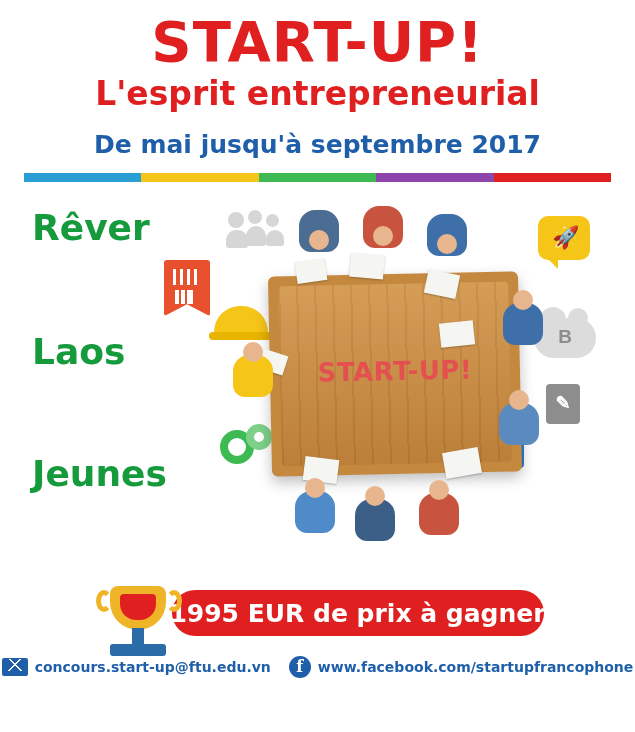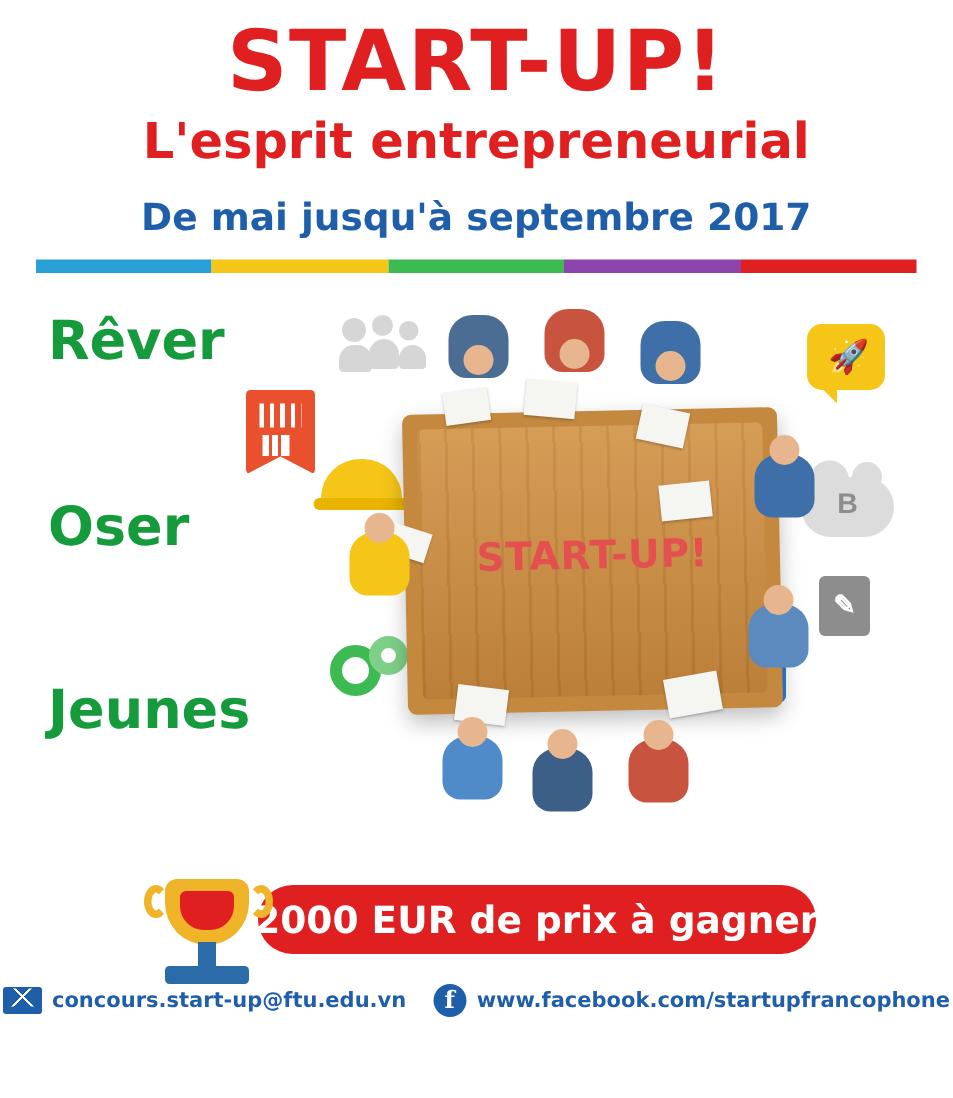--- a/index.html
+++ b/index.html
@@ -436,21 +436,21 @@
       <span style="background:#3dbb52"></span>
       <span style="background:#8e44ad"></span>
       <span style="background:#e02020"></span>
     </div>
   </div>
 
   <div class="main">
 
     <div class="slogans">
       <div class="slogan s1">Rêver</div>
-      <div class="slogan s2">Oser</div>
+      <div class="slogan s2">Laos</div>
       <div class="slogan s3">Jeunes</div>
     </div>
 
     <div class="scene">
 
       <div class="flat-icon ic-group" style="left:26px; top:8px;">
         <div class="g" style="width:16px;height:16px;left:2px;top:2px;"></div>
         <div class="g" style="width:14px;height:14px;left:22px;top:0px;"></div>
         <div class="g" style="width:13px;height:13px;left:40px;top:4px;"></div>
         <div class="gb" style="width:22px;height:18px;left:0px;top:20px;"></div>
@@ -535,21 +535,21 @@
       </div>
       <div class="person" style="left:296px; top:188px;">
         <div class="head" style="background:#e8b68e;"></div>
           <div class="body" style="background:#5b8bbe;"></div>
       </div>
     </div>
   </div>
 
   <div class="prize">
     <div class="prize-pill">
-      <span class="prize-text">2000 EUR de prix à gagner</span>
+      <span class="prize-text">1995 EUR de prix à gagner</span>
     </div>
     <div class="trophy">
       <div class="handle-l"></div>
       <div class="handle-r"></div>
       <div class="cup"></div>
       <div class="cup-inner"></div>
       <div class="stem"></div>
       <div class="base"></div>
     </div>
   </div>

